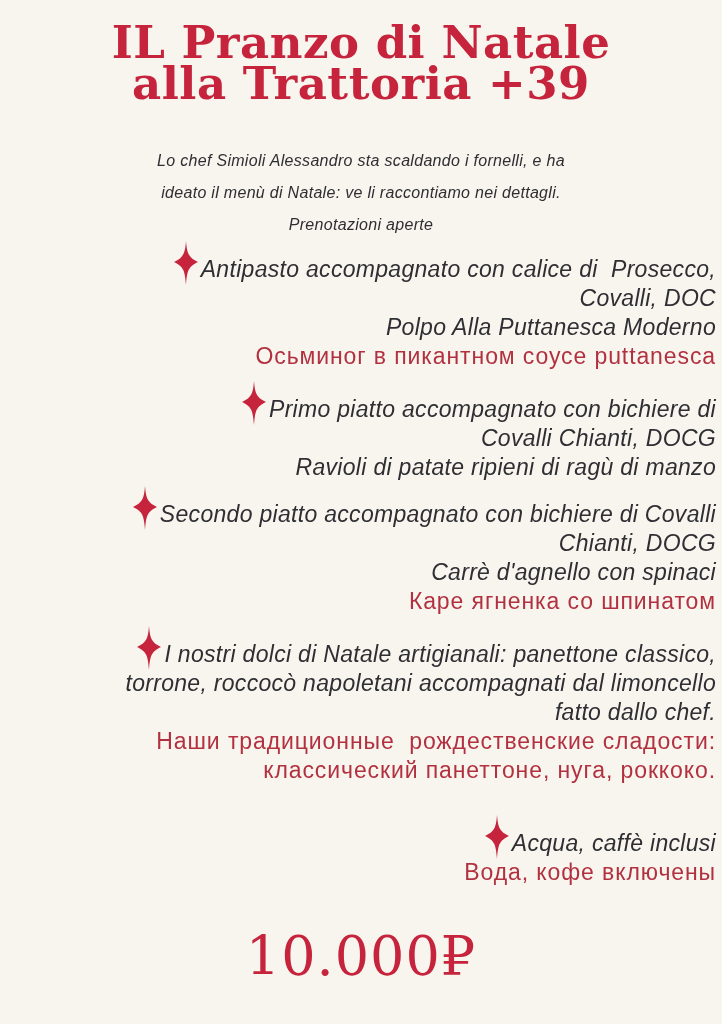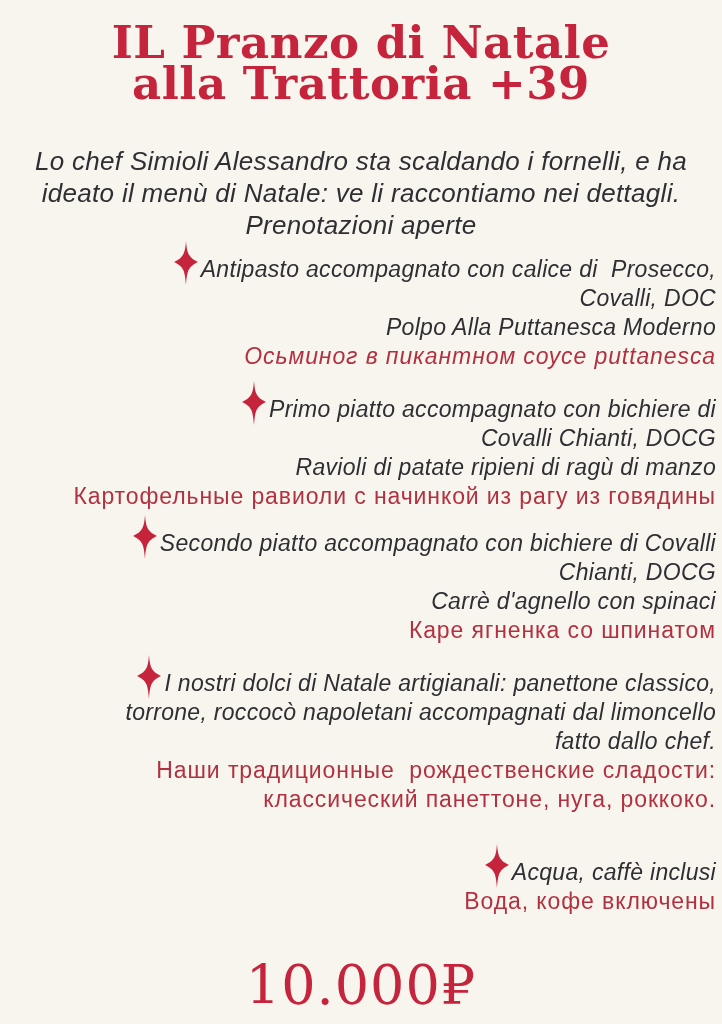--- a/index.html
+++ b/index.html
@@ -25,21 +25,21 @@
     font-weight: 700;
     font-size: 45px;
     line-height: 0.92;
     color: #C5243C;
     letter-spacing: 0.5px;
   }
   .intro {
     margin-top: 40px;
     text-align: center;
     font-style: italic;
-    font-size: 26px;
+    font-size: 16px;
     line-height: 32px;
     color: #2E2E33;
     letter-spacing: 0.3px;
   }
   .menu-section {
     text-align: right;
   }
   .menu-section.s1 { margin-top: 14px; }
   .menu-section.s2 { margin-top: 24px; }
   .menu-section.s3 { margin-top: 18px; }
@@ -54,21 +54,20 @@
   .it {
     font-style: italic;
     color: #2E2E33;
     letter-spacing: 0.3px;
   }
   .ru {
     color: #B23140;
     letter-spacing: 0.9px;
   }
   .ru-italic {
-    font-style: italic;
   }
   .sparkle {
     position: relative;
     display: inline-block;
     width: 22px;
     height: 1px;
     vertical-align: baseline;
   }
   .sparkle svg {
     position: absolute;
@@ -108,21 +107,20 @@
     <div class="line it">Polpo Alla Puttanesca Moderno</div>
     <div class="line ru ru-italic">Осьминог в пикантном соусе puttanesca</div>
   </div>
 
   <div class="menu-section s2">
     <div class="line it"><span class="sparkle"><svg width="30" height="44" viewBox="0 0 30 44">
             <path d="M15 0 C16 13 17.8 16.5 27 21 C17.8 25.5 16 29 15 44 C14 29 12.2 25.5 3 21 C12.2 16.5 14 13 15 0 Z" fill="#C5243C"></path>
           </svg></span><span>Primo piatto accompagnato con bichiere di</span></div>
     <div class="line it">Covalli Chianti, DOCG</div>
     <div class="line it">Ravioli di patate ripieni di ragù di manzo</div>
-    <div class="line ru">Картофельные равиоли с начинкой из рагу из говядины</div>
   </div>
 
   <div class="menu-section s3">
     <div class="line it"><span class="sparkle"><svg width="30" height="44" viewBox="0 0 30 44">
             <path d="M15 0 C16 13 17.8 16.5 27 21 C17.8 25.5 16 29 15 44 C14 29 12.2 25.5 3 21 C12.2 16.5 14 13 15 0 Z" fill="#C5243C"></path>
           </svg></span><span>Secondo piatto accompagnato con bichiere di Covalli</span></div>
     <div class="line it">Chianti, DOCG</div>
     <div class="line it">Carrè d'agnello con spinaci</div>
     <div class="line ru">Каре ягненка со шпинатом</div>
   </div>

